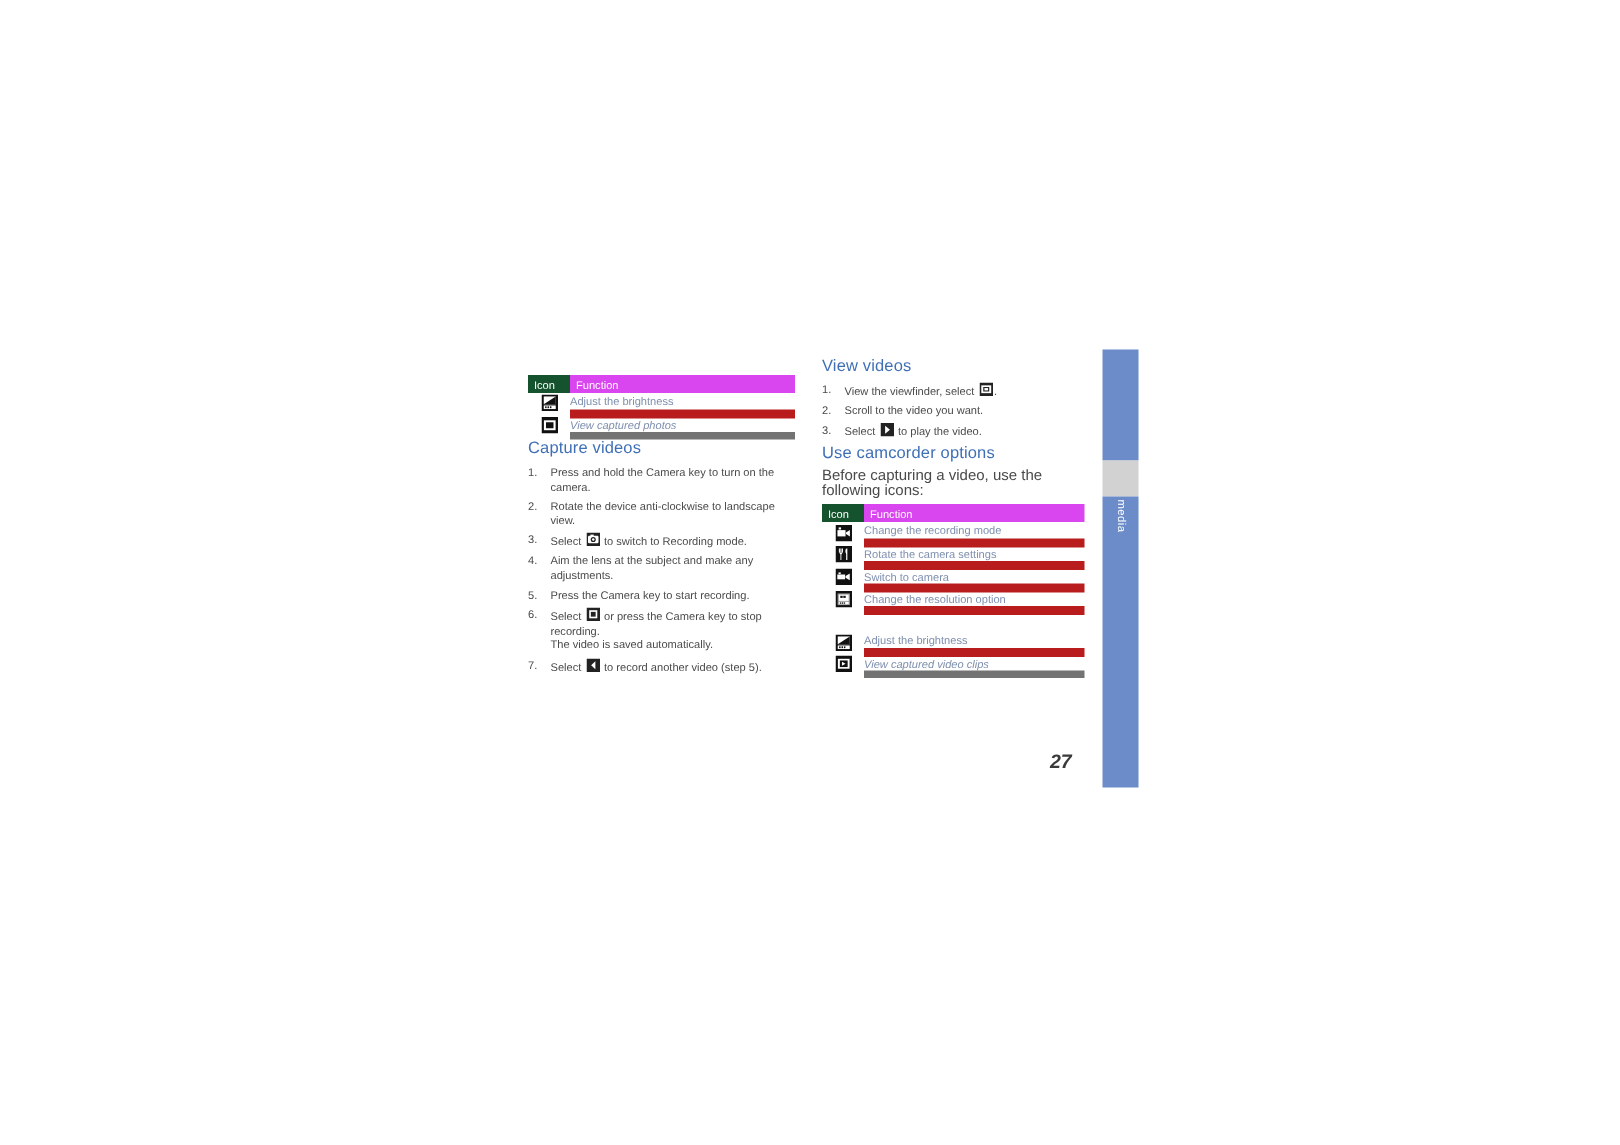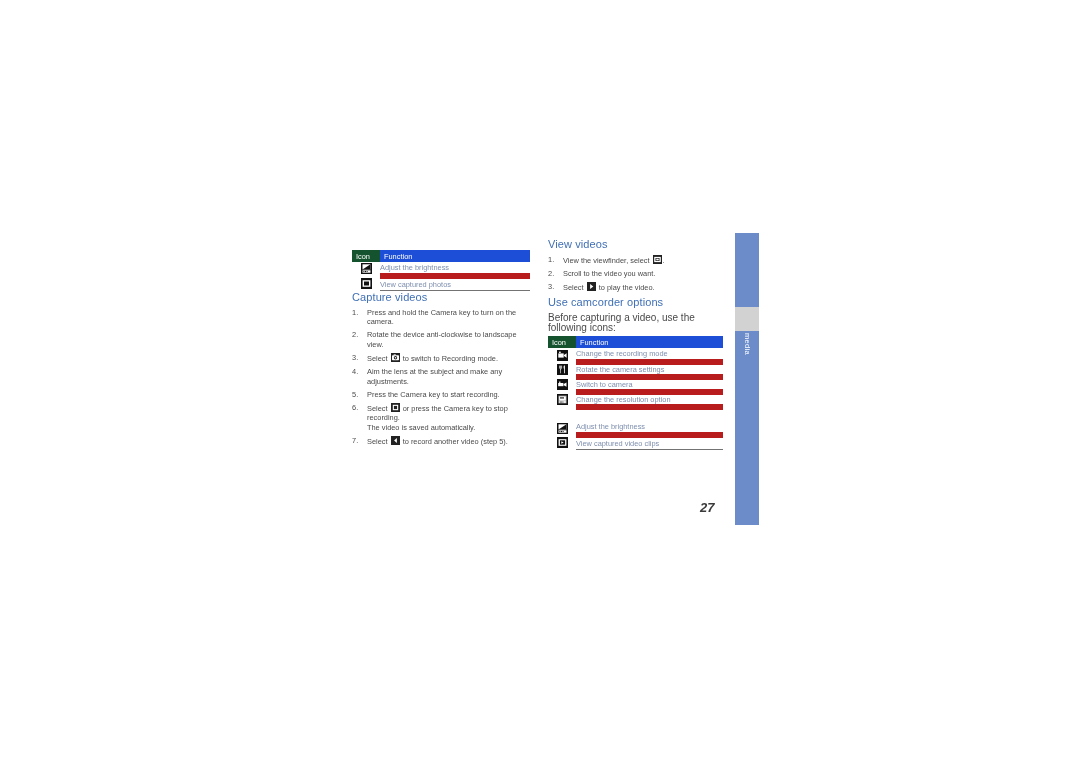--- a/index.html
+++ b/index.html
@@ -127,39 +127,39 @@
   }
   table.icontbl th {
     font-size: 7.4px;
     font-weight: normal;
     text-align: left;
     padding: 1.5px 0 1.5px 4px;
     color: #ffffff;
     height: 11px;
   }
   th.h-icon     { width: 28px; background: #14532d; }
-  th.h-function { background: #1d4ed8; }
+  th.h-function { background: #d946ef; }
   table.icontbl td {
     font-size: 7.4px;
     color: #7e8fae;
     padding: 0;
     vertical-align: middle;
     height: 14px;
   }
   td.c-icon {
     width: 28px;
     text-align: center;
     border-bottom: 1px solid #ffffff;
     background: #ffffff;
   }
   td.c-fn {
     padding-left: 5px;
     border-bottom: 6px solid #b91c1c;
   }
-  table.icontbl tr:last-child td.c-fn { border-bottom: 1px solid #737373; }
+  table.icontbl tr:last-child td.c-fn { border-bottom: 5px solid #737373; font-style: italic; }
 
   .tblicon {
     display: inline-block;
     width: 11px; height: 11px;
     vertical-align: middle;
   }
   .tblicon svg { display: block; width: 11px; height: 11px; }
 
   .tbl-gap td { height: 5px; border-bottom: none !important; }
 </style>

